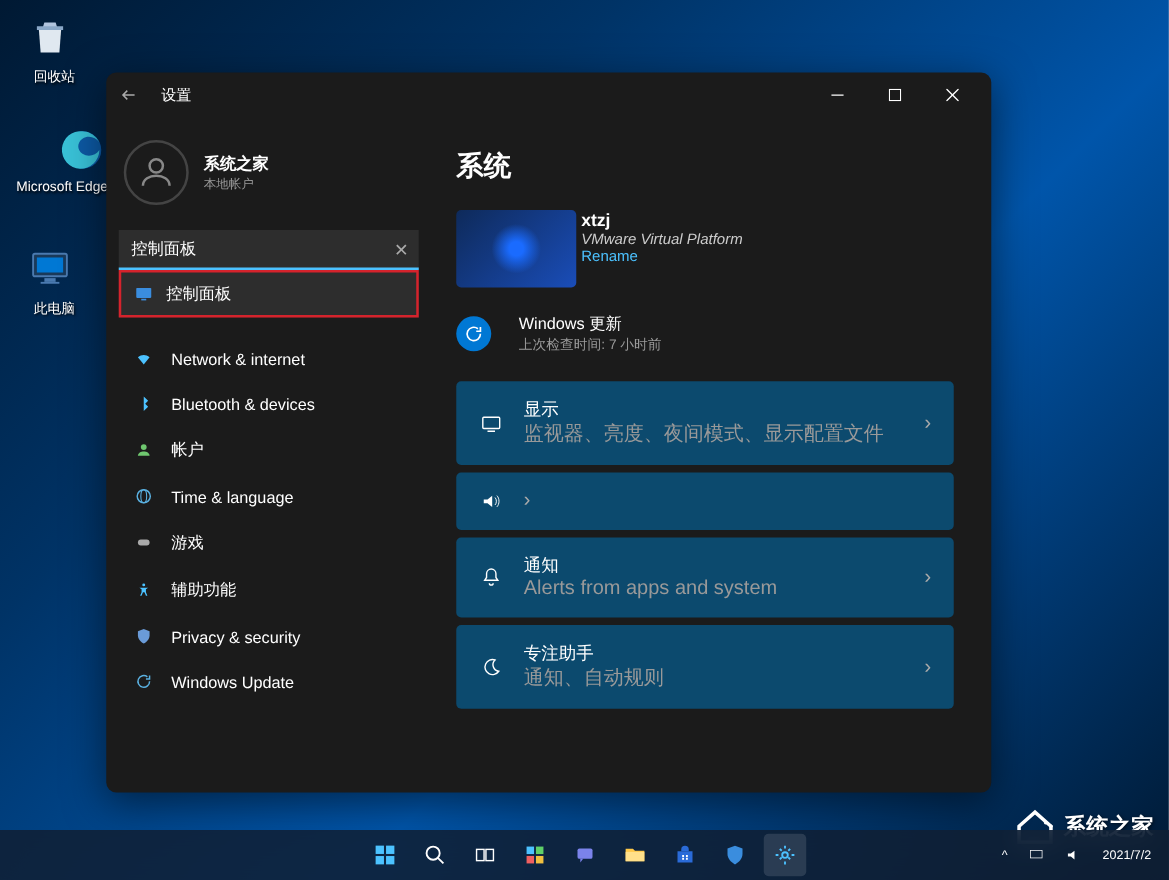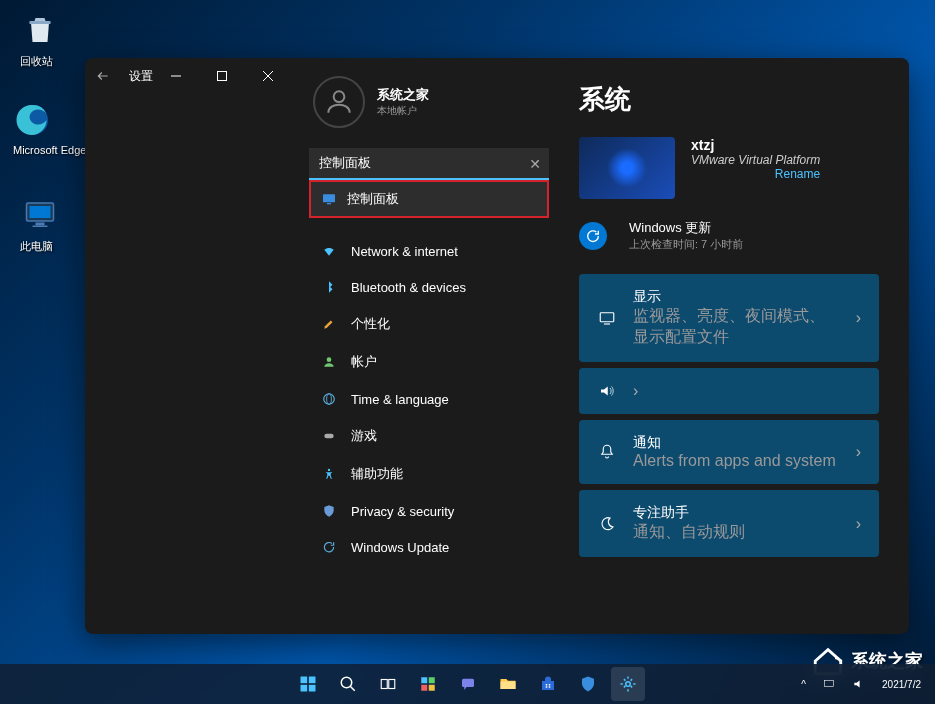--- a/index.html
+++ b/index.html
@@ -1,49 +1,49 @@
 <!DOCTYPE html>
 <html><head>
 <meta charset="utf-8">
 <style>
 * { margin: 0; padding: 0; box-sizing: border-box; font-family: "Segoe UI", "Microsoft YaHei", sans-serif; }
 body { width: 935px; height: 704px; background: linear-gradient(135deg, #001933 0%, #003366 30%, #0055aa 60%, #001933 100%); position: relative; overflow: hidden; }
-.desktop-icon { position: absolute; display: flex; flex-direction: column; align-items: flex-start; color: #fff; font-size: 11px; text-shadow: 1px 1px 2px #000; cursor: pointer; }
+.desktop-icon { position: absolute; display: flex; flex-direction: column; align-items: flex-end; color: #fff; font-size: 11px; text-shadow: 1px 1px 2px #000; cursor: pointer; }
 .desktop-icon .icon-box { width: 40px; height: 40px; display: flex; align-items: center; justify-content: center; margin-bottom: 4px; }
 .recycle-bin { top: 10px; left: 20px; }
 .edge-icon { top: 100px; left: 13px; }
 .this-pc { top: 195px; left: 20px; }
-.settings-window { position: absolute; top: 58px; left: 85px; width: 824px; height: 576px; background: #1b1b1b; border-radius: 8px; box-shadow: 0 8px 32px rgba(0,0,0,0.5); display: flex; overflow: hidden; }
+.settings-window { position: absolute; top: 58px; left: 85px; width: 708px; height: 576px; background: #1b1b1b; border-radius: 8px; box-shadow: 0 8px 32px rgba(0,0,0,0.5); display: flex; flex-direction: column; overflow: hidden; }
 .titlebar { height: 36px; display: flex; align-items: center; justify-content: space-between; padding: 0 8px; }
 .titlebar-left { display: flex; align-items: center; gap: 16px; color: #fff; font-size: 12px; }
 .back-btn { width: 20px; height: 20px; display: flex; align-items: center; justify-content: center; color: #aaa; cursor: pointer; }
 .win-controls { display: flex; gap: 0; }
 .win-btn { width: 46px; height: 32px; display: flex; align-items: center; justify-content: center; color: #fff; cursor: pointer; }
 .settings-body { flex: 1; display: flex; overflow: hidden; }
 .sidebar { width: 260px; padding: 10px 10px 0 10px; display: flex; flex-direction: column; }
 .profile { display: flex; align-items: center; gap: 12px; padding: 8px 4px 20px 4px; }
 .avatar { width: 52px; height: 52px; border-radius: 50%; border: 2px solid #444; display: flex; align-items: center; justify-content: center; }
 .profile-text .name { color: #fff; font-size: 13px; font-weight: 600; }
 .profile-text .sub { color: #999; font-size: 10px; }
 .search-wrap { position: relative; margin-bottom: 0; }
 .search-box { width: 100%; height: 32px; background: #2d2d2d; border: none; border-bottom: 2px solid #4cc2ff; color: #fff; padding: 0 30px 0 10px; font-size: 13px; outline: none; }
 .clear-x { position: absolute; right: 8px; top: 8px; color: #aaa; cursor: pointer; font-size: 14px; }
 .search-dropdown { background: #2d2d2d; border: 2px solid #d5232c; border-top: 2px solid #d5232c; padding: 0; }
 .search-result { display: flex; align-items: center; gap: 10px; padding: 8px 10px; color: #fff; font-size: 13px; cursor: pointer; }
 .nav-list { margin-top: 16px; display: flex; flex-direction: column; gap: 2px; }
 .nav-item { display: flex; align-items: center; gap: 14px; padding: 9px 12px; color: #fff; font-size: 13px; border-radius: 4px; cursor: pointer; }
 .nav-icon { width: 16px; height: 16px; display: flex; align-items: center; justify-content: center; }
 .main { flex: 1; padding: 24px 30px 0 20px; overflow-y: auto; color: #fff; }
-.main h1 { font-size: 26px; font-weight: 600; margin-bottom: 8px; }
-.device-info { display: flex; gap: 16px; margin-bottom: 20px; margin-top: 20px; }
+.main h1 { font-size: 22px; font-weight: 600; margin-bottom: 8px; }
+.device-info { display: flex; gap: 4px; margin-bottom: 20px; margin-top: 20px; }
 .device-thumb { width: 96px; height: 62px; background: linear-gradient(135deg, #0e2a5a, #1a4db8); border-radius: 4px; position: relative; }
 .device-thumb::after { content: ""; position: absolute; top: 50%; left: 50%; width: 40px; height: 40px; background: radial-gradient(circle, #1a6bff 20%, transparent 70%); transform: translate(-50%, -50%); border-radius: 50%; }
 .device-meta .dname { font-size: 14px; font-weight: 600; }
 .device-meta .dplat { font-size: 12px; color: #ccc; font-style: italic; }
-.device-meta .drename { font-size: 12px; color: #4cc2ff; cursor: pointer; text-align: right; }
+.device-meta .drename { font-size: 12px; color: #4cc2ff; cursor: pointer; }
 .update-row { display: flex; align-items: center; gap: 22px; margin-bottom: 22px; }
 .update-icon { width: 28px; height: 28px; border-radius: 50%; background: #0078d4; display: flex; align-items: center; justify-content: center; }
 .update-text .ut { font-size: 13px; }
 .update-text .us { font-size: 11px; color: #999; }
 .card { background: #0c4a6e; border-radius: 4px; padding: 14px 18px; display: flex; align-items: center; gap: 16px; margin-bottom: 6px; cursor: pointer; }
 .card-icon { width: 20px; color: #fff; display: flex; align-items: center; justify-content: center; }
 .card-body { flex: 1; }
 .card-title { font-size: 14px; }
 .card-sub { font-size: 16px; color: #999; }
 .chevron { color: #aaa; }
@@ -163,28 +163,20 @@
             <span class="nav-icon">
               <svg width="14" height="14" viewBox="0 0 24 24">
                 <path fill="#4cc2ff" d="M12 2l6 6-4 4 4 4-6 6V2z"></path>
               </svg>
             </span>
             <span>Bluetooth &amp; devices</span>
           </div>
         <div class="nav-item">
             <span class="nav-icon">
               <svg width="14" height="14" viewBox="0 0 24 24">
-                <path fill="#e8a33d" d="M4 20l4-1 10-10-3-3L5 16z"></path>
-              </svg>
-            </span>
-            <span>个性化</span>
-          </div>
-        <div class="nav-item">
-            <span class="nav-icon">
-              <svg width="14" height="14" viewBox="0 0 24 24">
                 <circle cx="12" cy="8" r="4" fill="#6fc76f"></circle>
                 <path fill="#6fc76f" d="M4 20c0-4 4-6 8-6s8 2 8 6z"></path>
               </svg>
             </span>
             <span>帐户</span>
           </div>
         <div class="nav-item">
             <span class="nav-icon">
               <svg width="14" height="14" viewBox="0 0 24 24">
                 <circle cx="12" cy="12" r="9" fill="none" stroke="#5ab0e0" stroke-width="2"></circle>

